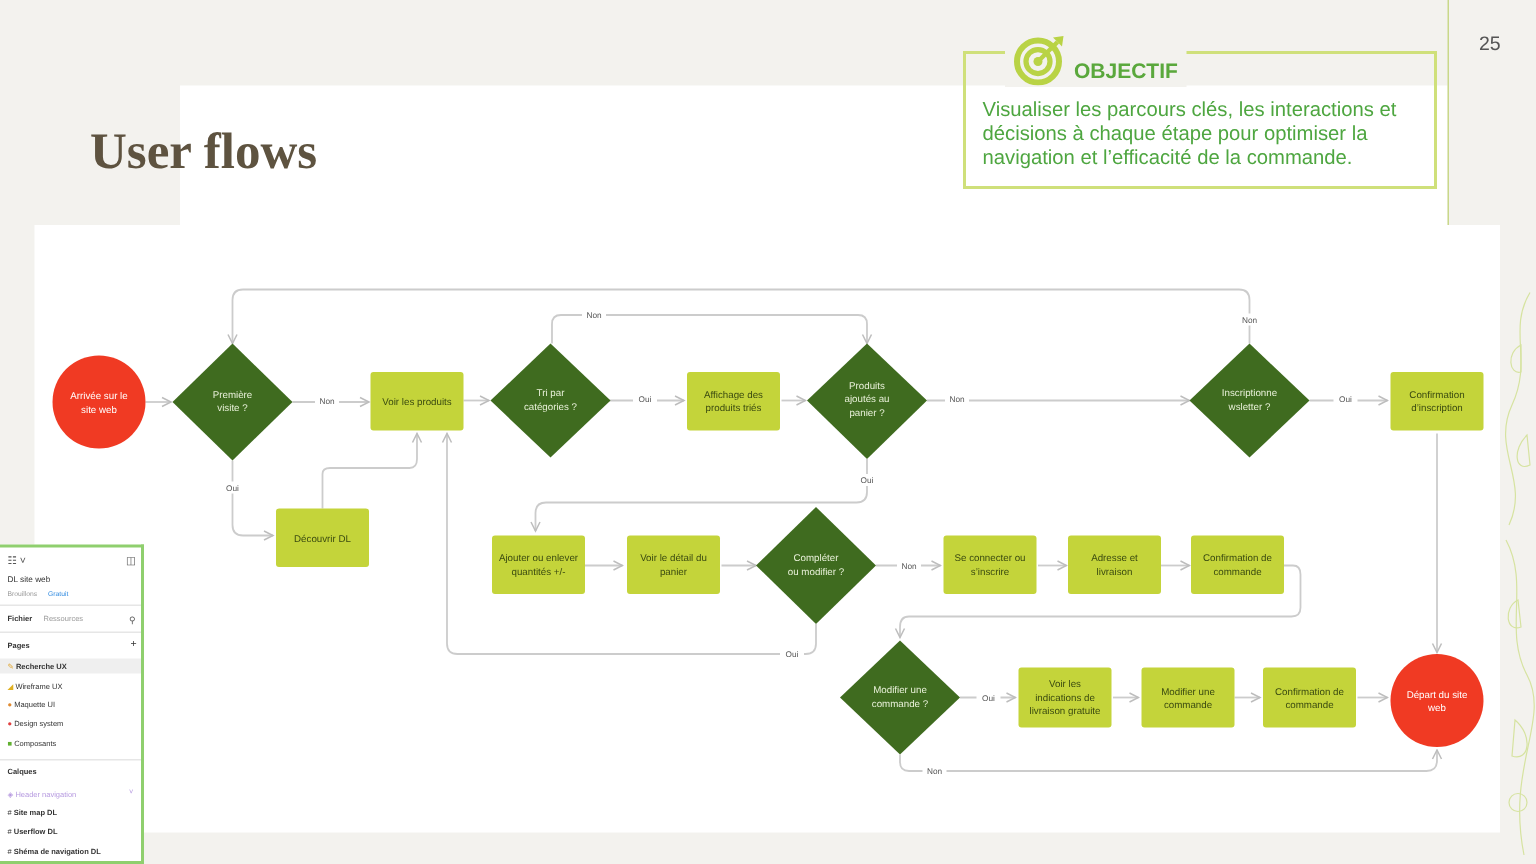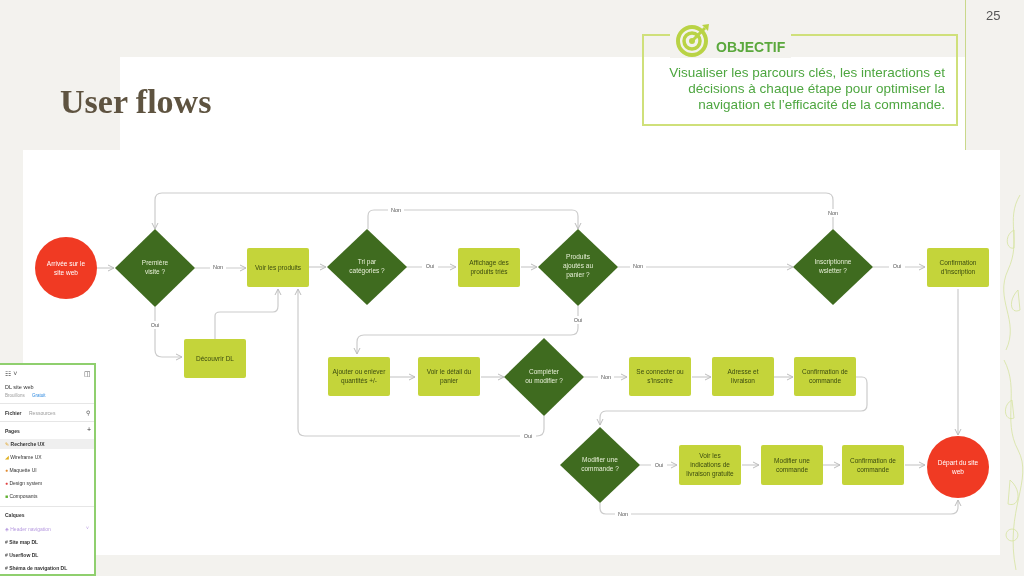--- a/index.html
+++ b/index.html
@@ -1,24 +1,24 @@
 <!DOCTYPE html>
 <html><head>
 <meta charset="utf-8">
 <style>
   html, body { margin:0; padding:0; }
   body { width:1024px; height:576px; position:relative; overflow:hidden; background:#f3f2ee; font-family:"Liberation Sans", sans-serif; }
   .white-panel { position:absolute; left:120px; top:57px; width:845px; height:100px; background:#ffffff; }
   .right-divider { position:absolute; left:965px; top:0; width:1px; height:150px; background:#c9d88a; }
-  .page-number { position:absolute; left:986px; top:8px; font-size:13px; color:#555; }
+  .page-number { position:absolute; left:986px; top:21px; font-size:13px; color:#555; }
   .page-title { position:absolute; left:60px; top:83px; font-family:"Liberation Serif", serif; font-weight:bold; font-size:34px; color:#5e5340; }
   .objective { position:absolute; left:642px; top:34px; width:312px; height:88px; border:2px solid #cfe07a; background:rgba(255,255,255,0.0); }
   .objective-head { position:absolute; left:670px; top:22px; height:36px; padding:0 6px; background:#f3f2ee; display:flex; align-items:center; gap:6px;text-align:center; }
   .objective-title { font-weight:bold; color:#5aa83c; font-size:14px; margin-top:14px; }
-  .objective-text { position:absolute; left:655px; top:65px; width:290px; color:#4ea640; font-size:13.5px; line-height:16px;text-align:right; }
+  .objective-text { position:absolute; left:655px; top:65px; width:290px; color:#4ea640; font-size:13.5px; line-height:16px; }
   .diagram-area { position:absolute; left:23px; top:150px; width:977px; height:405px; background:#ffffff; }
   .floral { position:absolute; left:1000px; top:190px; width:24px; height:386px; }
   svg.flow { position:absolute; left:0; top:0; width:1024px; height:576px; }
   .node-text { font-family:"Liberation Sans", sans-serif; font-size:6.5px; text-anchor:middle; }
   .figma-panel { position:absolute; left:0; top:363px; width:96px; height:213px; background:#fff; border:2px solid #8fcf6e; border-left:none; box-sizing:border-box; font-size:5px; color:#333; overflow:hidden; }
   .fp-row { position:absolute; left:5px; white-space:nowrap; }
   .fp-sep { position:absolute; left:0; width:94px; height:1px; background:#e6e6e6; }
 </style>
 </head>
 <body>

